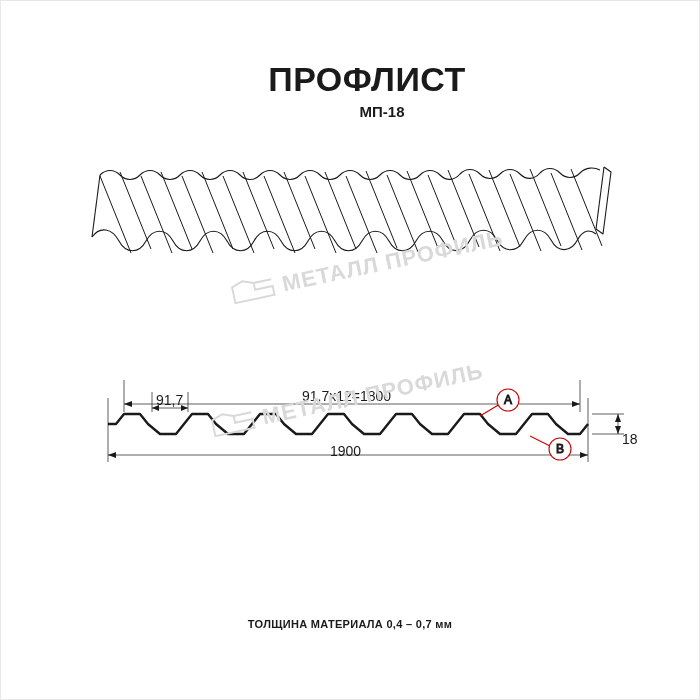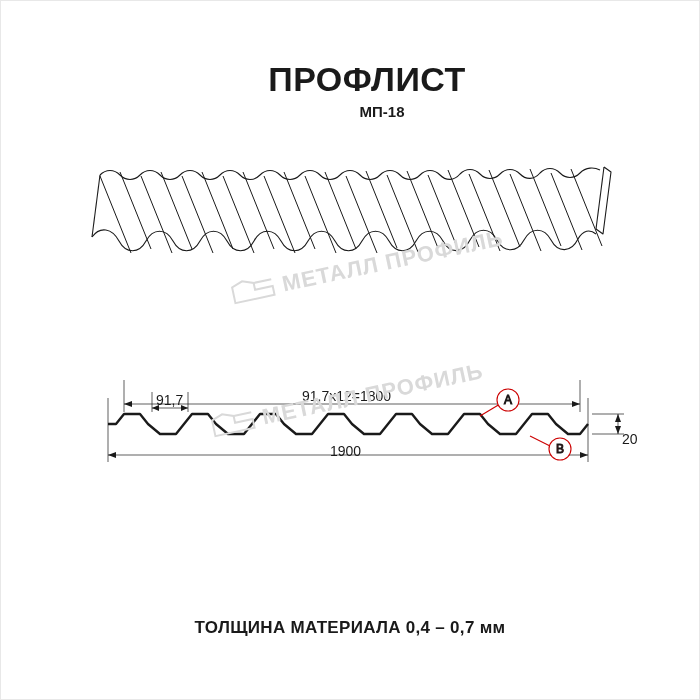--- a/index.html
+++ b/index.html
@@ -41,21 +41,21 @@
     font-size: 15px;
     font-weight: bold;
     padding-left: 32px;
   }
   .footer {
     position: absolute;
     top: 618px;
     left: 0;
     width: 100%;
     text-align: center;
-    font-size: 17px;
+    font-size: 11px;
     font-weight: bold;
     letter-spacing: 0.3px;
   }
   .fig {
     position: absolute;
     left: 0;
     top: 0;
   }
   .wm {
     position: absolute;
@@ -239,21 +239,21 @@
       <path d="M530 436 L550 446"></path>
       <circle cx="560" cy="449" r="11" fill="#ffffff"></circle>
     </g>
     <text class="callout-letter" x="560" y="453" text-anchor="middle">B</text>
   </g>
 </svg>
 
 <div class="dimtxt" style="left:302px; top:388px;">91,7х12=1800</div>
 <div class="dimtxt" style="left:156px; top:392px;">91,7</div>
 <div class="dimtxt" style="left:330px; top:443px;">1900</div>
-<div class="dimtxt" style="left:622px; top:431px;">20</div>
+<div class="dimtxt" style="left:622px; top:431px;">18</div>
 
 <div class="wm wm1">
   <span class="wm-logo">
     <svg width="46" height="26" viewBox="0 0 46 26" fill="none" stroke="#d9d9d9" stroke-width="2">
       <path d="M3 23 L3 7 L14 3 L25 7 L25 14 L43 14 L43 23 Z"></path>
       <path d="M25 7 L43 7"></path>
     </svg>
   </span><span>МЕТАЛЛ ПРОФИЛЬ</span>
 </div>
 

